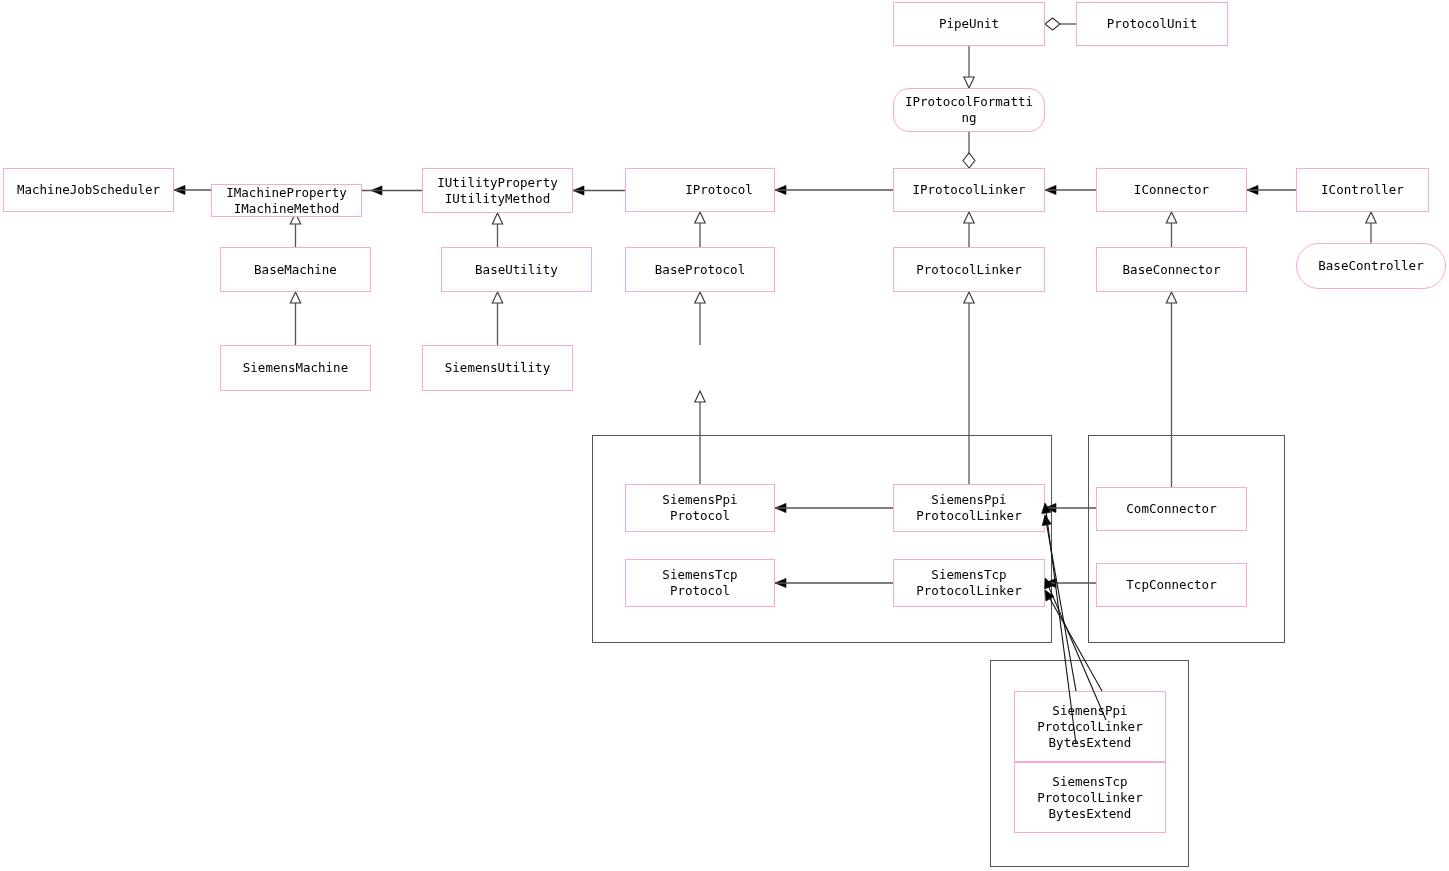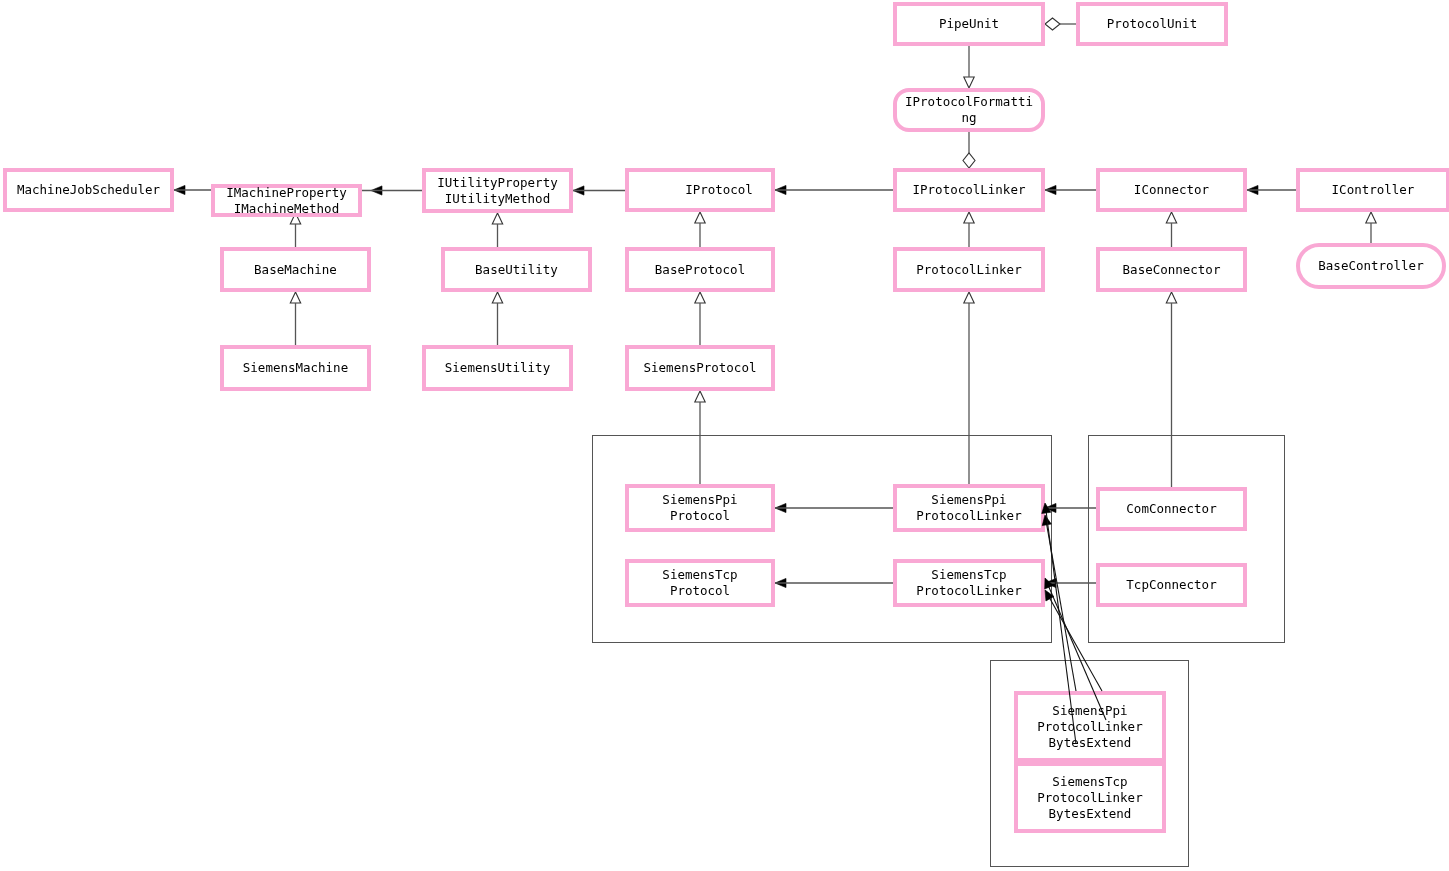--- a/index.html
+++ b/index.html
@@ -12,21 +12,21 @@
     position: relative;
     width: 1449px;
     height: 871px;
     background: #ffffff;
     font-family: "DejaVu Sans Mono", "Liberation Mono", monospace;
     overflow: hidden;
   }
   .node {
     position: absolute;
     box-sizing: border-box;
-    border: 4px solid #f9a8d4;
+    border: 1px solid #f9a8d4;
     background: #ffffff;
     display: flex;
     align-items: center;
     justify-content: center;
     text-align: center;
     font-size: 12.5px;
     line-height: 16px;
     color: #000000;
     letter-spacing: 0px;
     z-index: 3;
@@ -140,30 +140,29 @@
   <div class="node" id="n2" style="left: 893px; top: 88px; width: 152px; height: 44px; border-radius: 16px;">IProtocolFormatti
 ng</div>
   <div class="node" id="n3" style="left: 3px; top: 168px; width: 171px; height: 44px;">MachineJobScheduler</div>
   <div class="node" id="n4" style="left: 211px; top: 168px; width: 151px; height: 33px; margin-top: 16px;">IMachineProperty
 IMachineMethod</div>
   <div class="node" id="n5" style="left: 422px; top: 168px; width: 151px; height: 45px;">IUtilityProperty
 IUtilityMethod</div>
   <div class="node" id="n6" style="left: 625px; top: 168px; width: 150px; height: 44px; padding-left: 40px;">IProtocol</div>
   <div class="node" id="n7" style="left: 893px; top: 168px; width: 152px; height: 44px;">IProtocolLinker</div>
   <div class="node" id="n8" style="left: 1096px; top: 168px; width: 151px; height: 44px;">IConnector</div>
-  <div class="node" id="n9" style="left: 1296px; top: 168px; width: 154px; height: 44px;">IController</div>
+  <div class="node" id="n9" style="left: 1296px; top: 168px; width: 133px; height: 44px;">IController</div>
   <div class="node" id="n10" style="left: 220px; top: 247px; width: 151px; height: 45px;">BaseMachine</div>
   <div class="node" id="n11" style="left: 441px; top: 247px; width: 151px; height: 45px;">BaseUtility</div>
   <div class="node" id="n12" style="left: 625px; top: 247px; width: 150px; height: 45px;">BaseProtocol</div>
   <div class="node" id="n13" style="left: 893px; top: 247px; width: 152px; height: 45px;">ProtocolLinker</div>
   <div class="node" id="n14" style="left: 1096px; top: 247px; width: 151px; height: 45px;">BaseConnector</div>
   <div class="node" id="n15" style="left: 1296px; top: 243px; width: 150px; height: 46px; border-radius: 23px;">BaseController</div>
   <div class="node" id="n16" style="left: 220px; top: 345px; width: 151px; height: 46px;">SiemensMachine</div>
   <div class="node" id="n17" style="left: 422px; top: 345px; width: 151px; height: 46px;">SiemensUtility</div>
-  <div class="node" id="n18" style="left: 625px; top: 345px; width: 150px; height: 46px;">SiemensProtocol</div>
   <div class="node" id="n19" style="left: 625px; top: 484px; width: 150px; height: 48px;">SiemensPpi
 Protocol</div>
   <div class="node" id="n20" style="left: 625px; top: 559px; width: 150px; height: 48px;">SiemensTcp
 Protocol</div>
   <div class="node" id="n21" style="left: 893px; top: 484px; width: 152px; height: 48px;">SiemensPpi
 ProtocolLinker</div>
   <div class="node" id="n22" style="left: 893px; top: 559px; width: 152px; height: 48px;">SiemensTcp
 ProtocolLinker</div>
   <div class="node" id="n23" style="left: 1096px; top: 487px; width: 151px; height: 44px;">ComConnector</div>
   <div class="node" id="n24" style="left: 1096px; top: 563px; width: 151px; height: 44px;">TcpConnector</div>

